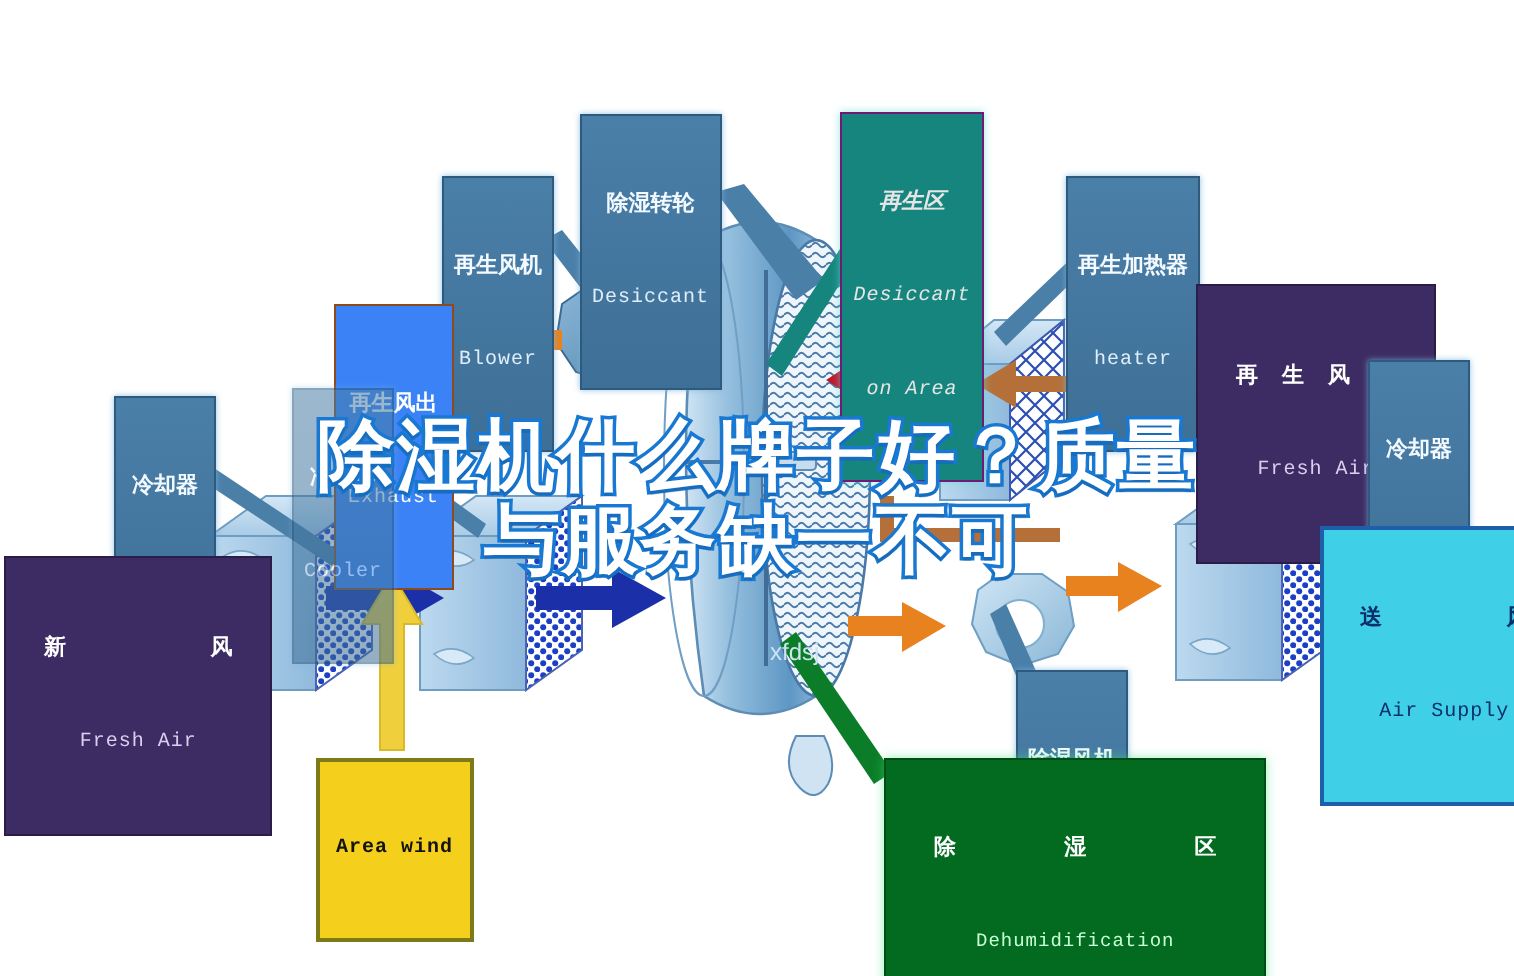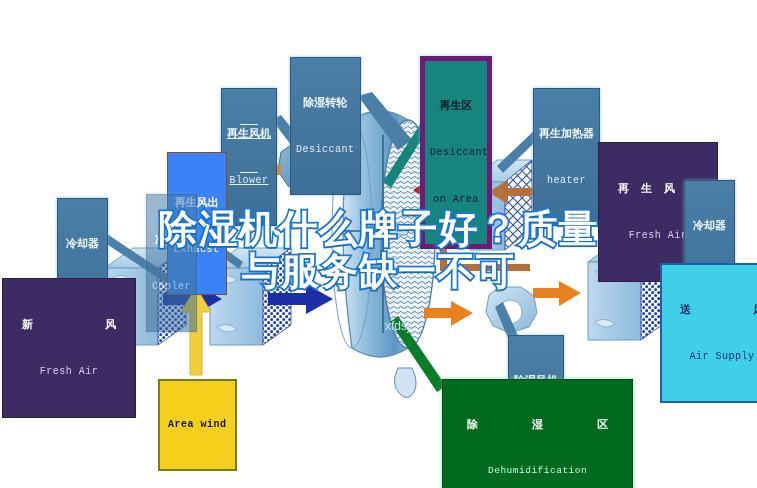--- a/index.html
+++ b/index.html
@@ -49,24 +49,25 @@
     background:#3d2c63;
     border:1px solid #2a1d47;
     color:#cfc6e8;
     padding:3px 7px 4px 7px;
   }
   .tag-purple .cn{color:#ffffff;letter-spacing:12px;text-indent:12px;}
   .tag-purple .en{color:#d8d0ef;}
   
   .tag-teal{
     background:#16857e;
-    border:5px solid #701a75;
-    color:#0f172a;
+    border:1px solid #701a75;
+    color:#e5e5e5;
     padding:2px 5px 3px 5px;
     box-shadow:0 0 4px rgba(90,220,210,.65);
+    font-style:italic;
   }
   
   .tag-green{
     background:#036b1f;
     border:1px solid #014d15;
     color:#b9ffcb;
     padding:2px 8px 4px 8px;
     box-shadow:0 0 5px rgba(60,230,120,.55);
   }
   .tag-green .cn{color:#ffffff;letter-spacing:16px;text-indent:16px;}
@@ -303,21 +304,21 @@
     <path d="M430 108 L452 108 L441 122 Z" fill="#16857e"></path>
 
     <text x="385" y="330" font-family="Liberation Sans, sans-serif" font-size="12" fill="#cfe3f2">xfdsj</text>
   </svg>
 
   <div class="tag tag-blue" style="left:290px;top:57px;text-align:center;">
     <span class="cn">除湿转轮</span>
     <span class="en">Desiccant</span>
   </div>
 
-  <div class="tag tag-blue" style="left:221px;top:88px;text-decoration:underline;">
+  <div class="tag tag-blue" style="left:221px;top:88px;">
     <span class="cn">再生风机</span>
     <span class="en">Blower</span>
   </div>
 
   <div class="tag tag-teal" style="left:420px;top:56px;width:72px;">
     <span class="cn">再生区</span>
     <span class="en">Desiccant</span>
     <span class="en">on Area</span>
   </div>
 

